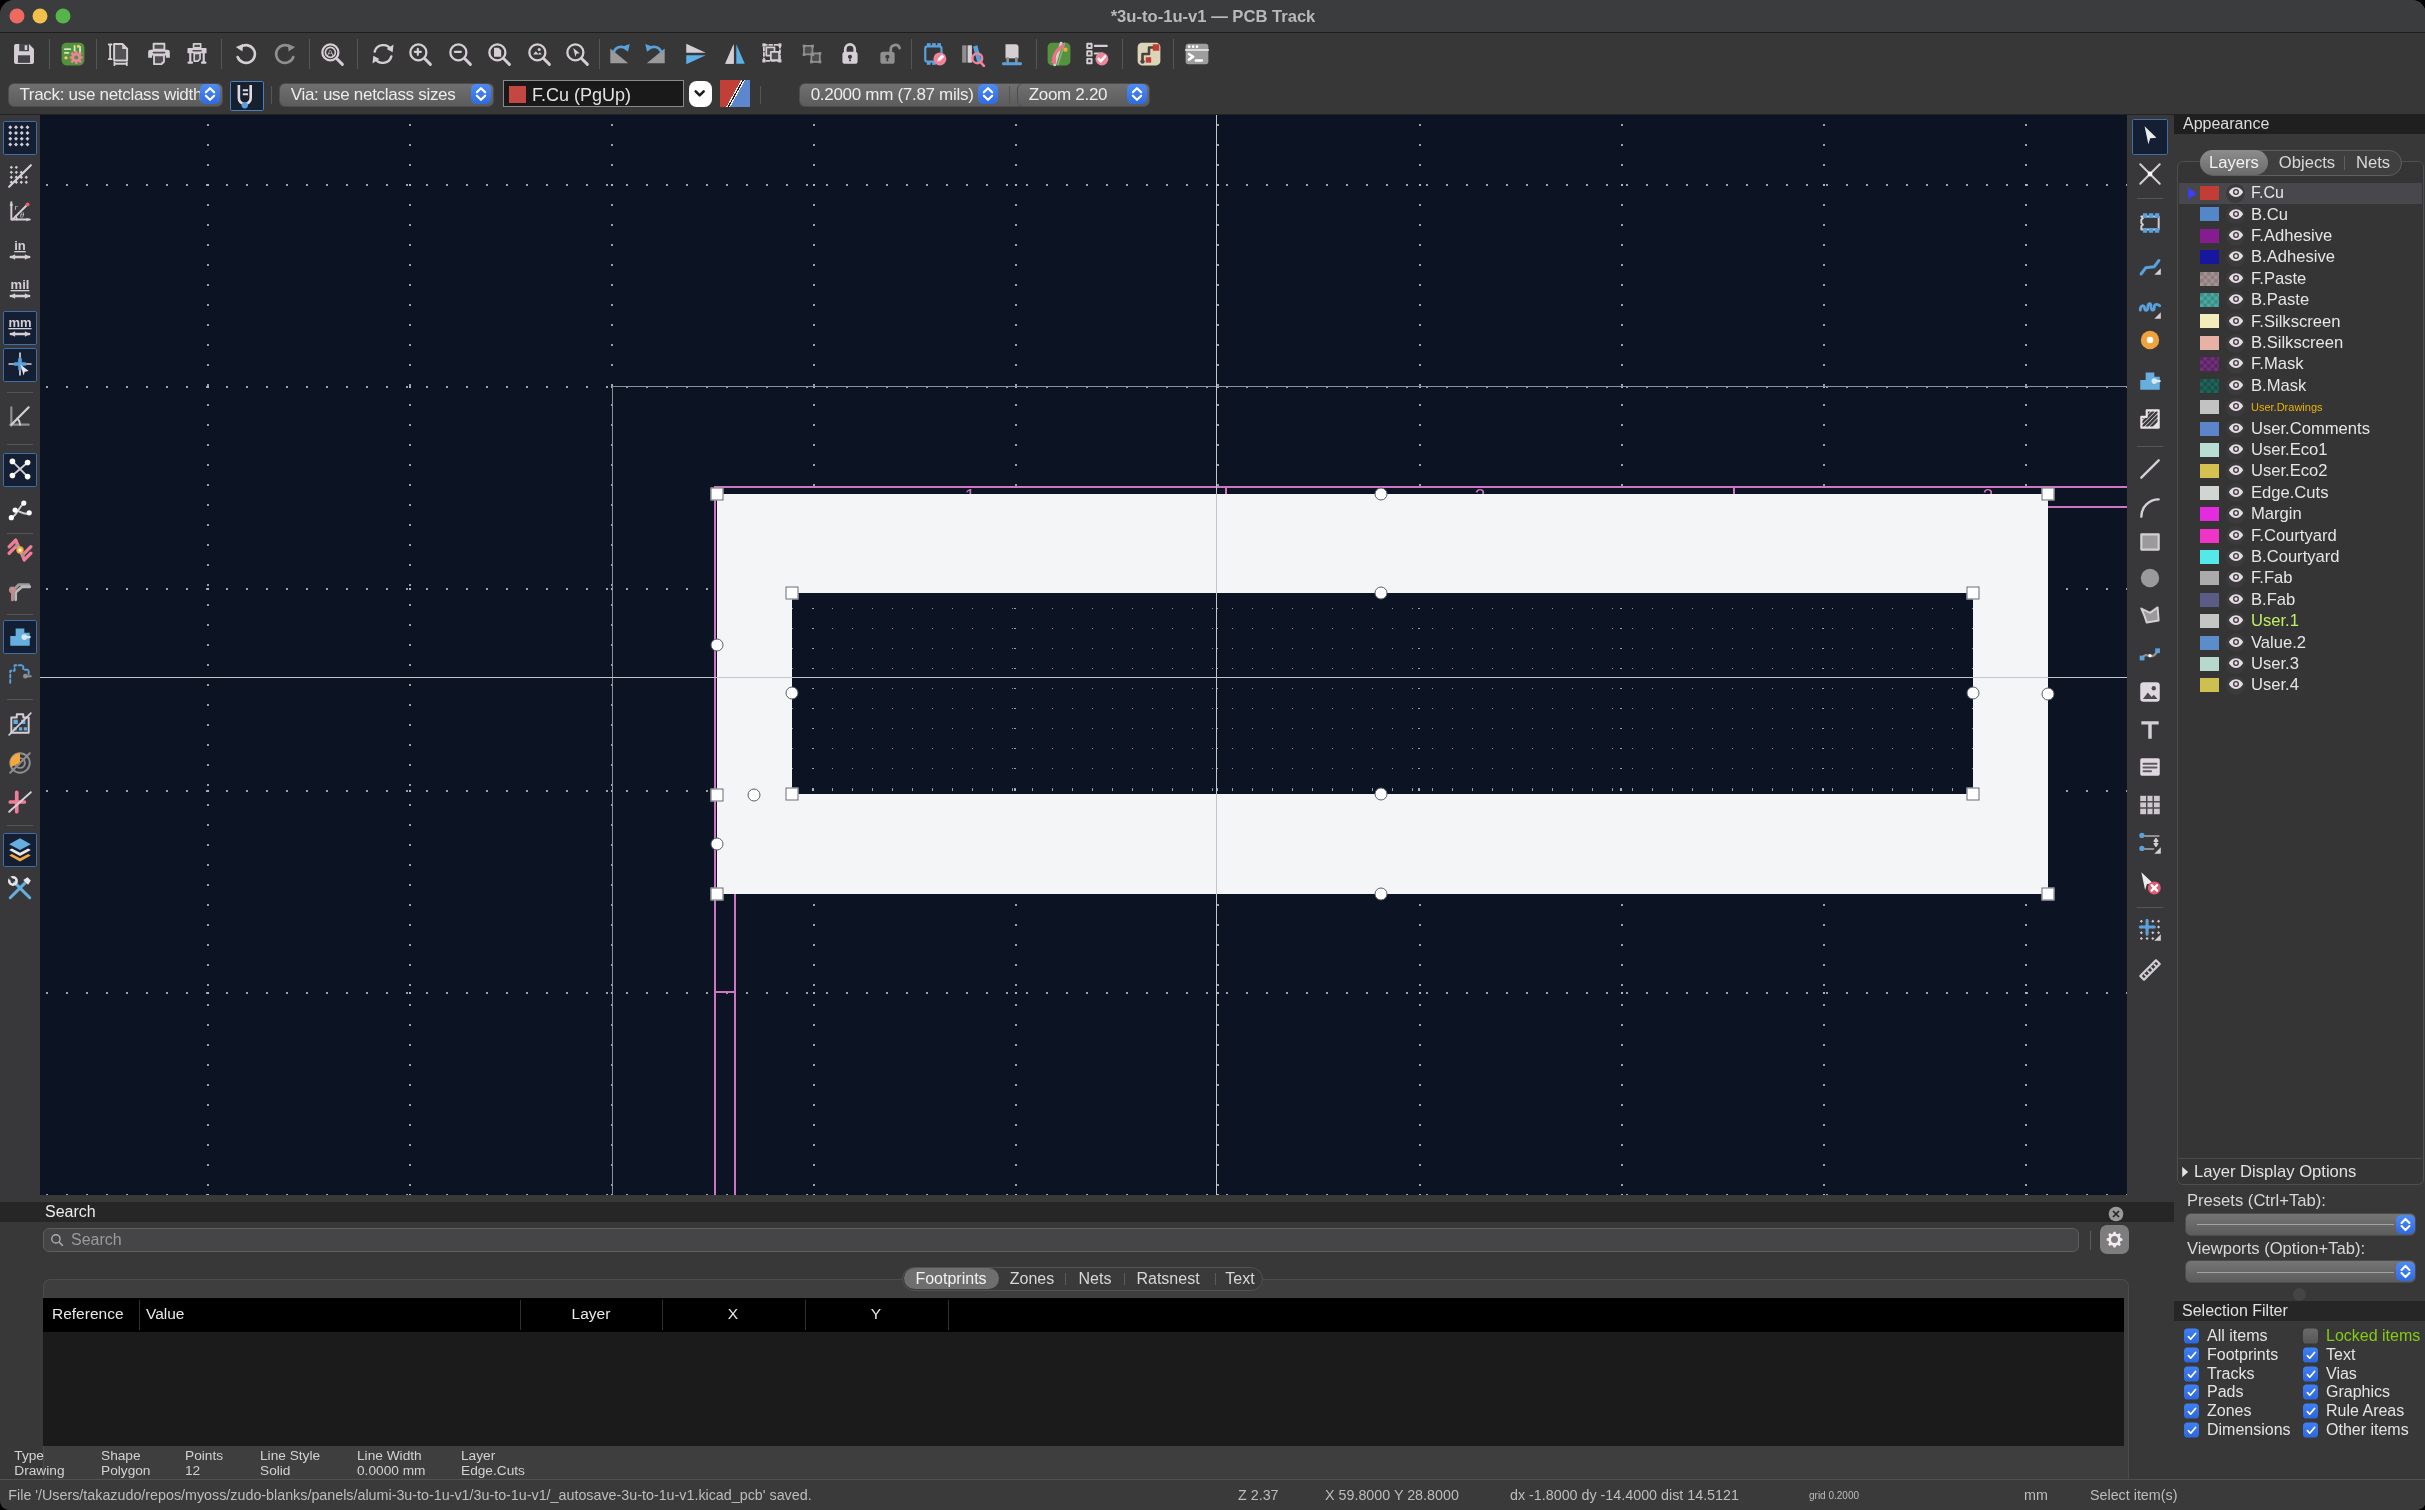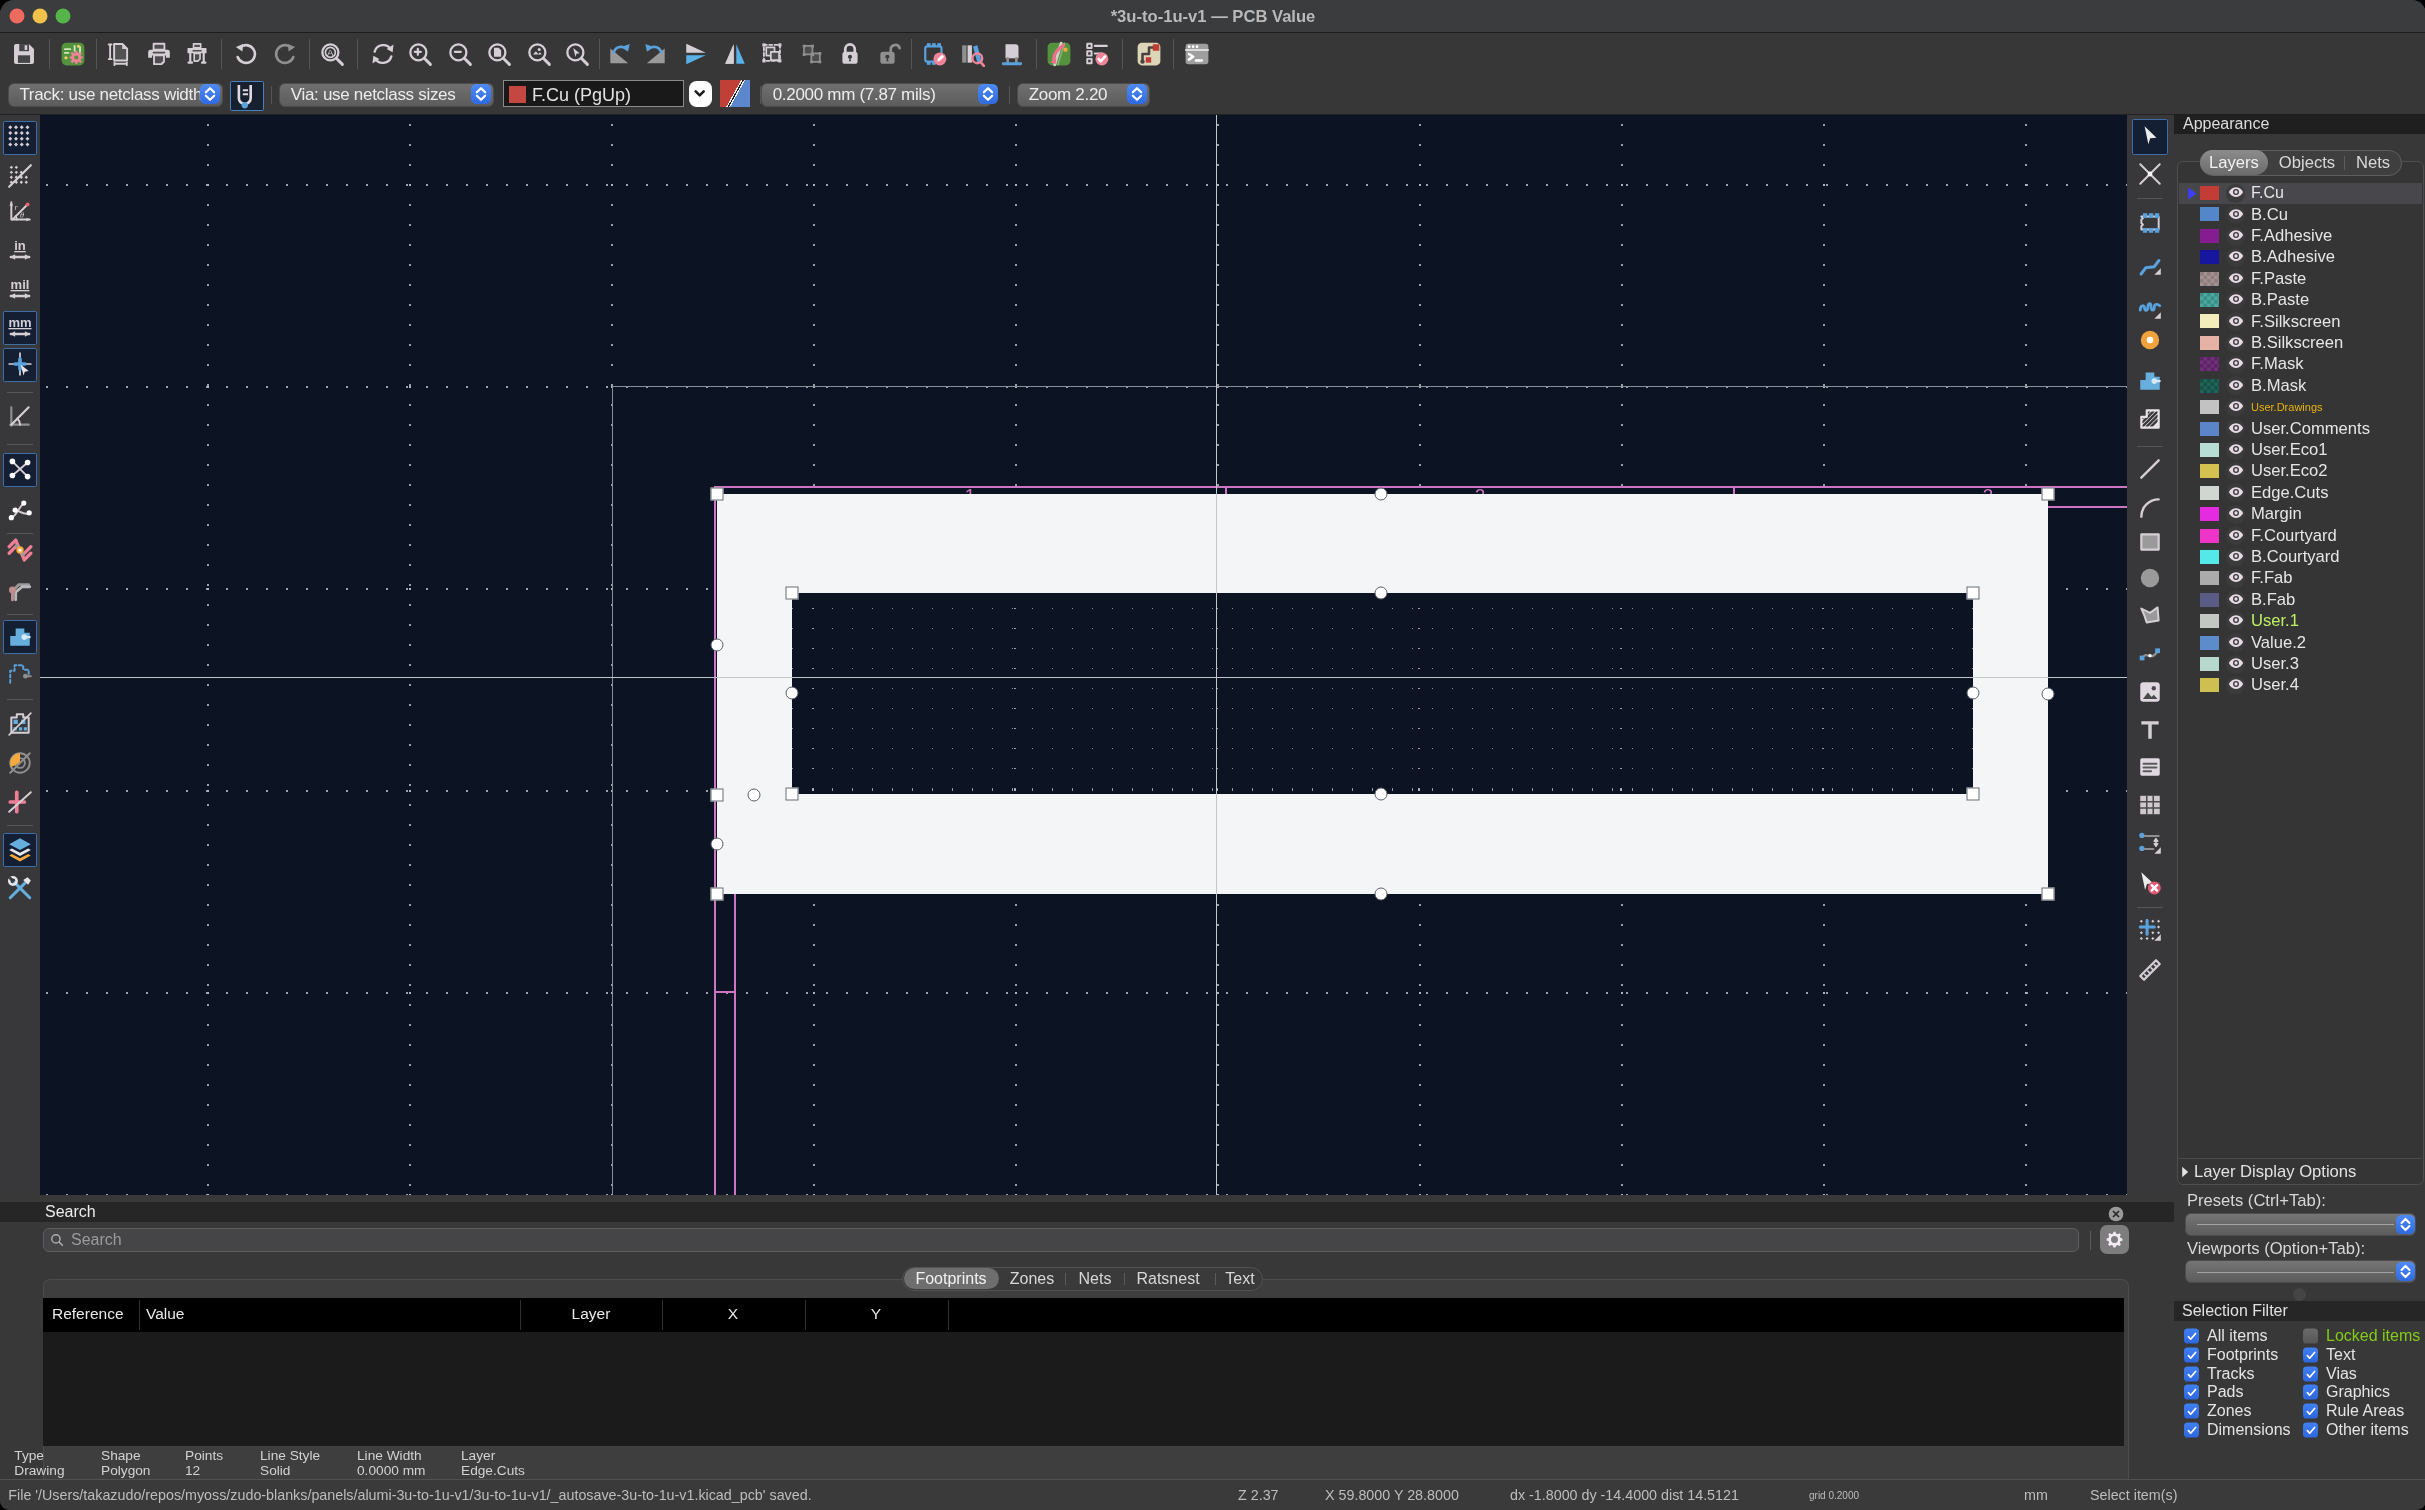--- a/index.html
+++ b/index.html
@@ -19,21 +19,21 @@
 .eye{position:absolute;transform:translate(-50%,-50%)}
 .selbox{position:absolute;background:#141f33;border:1.8px solid #3e6ea5;border-radius:1.8px;transform:translate(-50%,-50%)}
 </style></head><body>
 <div id="win">
 <div class="abs" style="left:0;top:0;width:2426px;height:33px;background:#3b3c3e;border-bottom:1.2px solid #1d1d1d"></div>
 <div class="abs" style="left:0;top:33px;width:2426px;height:48px;background:#373738"></div>
 <div class="abs" style="left:0;top:81px;width:2426px;height:34px;background:#373738;border-bottom:1.2px solid #232323"></div>
 <div class="abs" style="left:17px;top:16px;width:15px;height:15px;border-radius:50%;background:#ee6a5f;transform:translate(-50%,-50%)"></div>
 <div class="abs" style="left:40px;top:16px;width:15px;height:15px;border-radius:50%;background:#f2c14c;transform:translate(-50%,-50%)"></div>
 <div class="abs" style="left:63px;top:16px;width:15px;height:15px;border-radius:50%;background:#55b54a;transform:translate(-50%,-50%)"></div>
-<div class="txt cc" style="left:1213px;top:16.6px;font-size:16.6px;color:#b9b9b9;font-weight:700;">*3u-to-1u-v1 — PCB Value</div>
+<div class="txt cc" style="left:1213px;top:16.6px;font-size:16.6px;color:#b9b9b9;font-weight:700;">*3u-to-1u-v1 — PCB Track</div>
 <div class="abs" style="left:40px;top:115px;width:2087px;height:1080px;overflow:hidden;background-color:#0c1322;background-image:radial-gradient(circle 1.4px at 168px 70px, #aeb4bc 92%, transparent),radial-gradient(ellipse 1.5px 0.8px at 168px 10px, #9aa0aa 92%, transparent),radial-gradient(ellipse 0.8px 1.5px at 7px 70px, #9aa0aa 92%, transparent),radial-gradient(circle 0.7px at 7px 10px, #8d939d 92%, transparent);background-size:202px 202px,202px 20px,20px 202px,20px 20px;">
       <div class="abs" style="left:572px;top:271px;width:1.2px;height:810px;background:#8a9099"></div>
       <div class="abs" style="left:572px;top:271px;width:1515px;height:1.2px;background:#8a9099"></div>
       <div class="abs" style="left:674px;top:371px;width:1413px;height:1.8px;background:#cf74c2"></div>
       <div class="abs" style="left:694px;top:391px;width:1393px;height:1.8px;background:#cf74c2"></div>
       <div class="abs" style="left:674px;top:371px;width:1.8px;height:709px;background:#cf74c2"></div>
       <div class="abs" style="left:694px;top:391px;width:1.8px;height:689px;background:#cf74c2"></div>
       <div class="abs" style="left:674px;top:876px;width:21.4px;height:1.8px;background:#cf74c2"></div>
       <div class="abs" style="left:1185px;top:371px;width:1.8px;height:21.4px;background:#cf74c2"></div>
       <div class="abs" style="left:1693px;top:371px;width:1.8px;height:21.4px;background:#cf74c2"></div>
@@ -563,21 +563,21 @@
         <path d="M7 10 L12 5 L17 10 M7 14 L12 19 L17 14" stroke="#fff" stroke-width="2.6" stroke-linecap="round" stroke-linejoin="round"></path>
       </svg></div>
     <div class="abs" style="left:503px;top:80px;width:181px;height:27px;background:#191919;border:1.2px solid #8a8a8a"></div>
     <div class="abs" style="left:509px;top:86px;width:16.6px;height:16.6px;background:#c44741"></div>
     <div class="txt cy" style="left:532px;top:95px;font-size:18px;color:#e2e2e2">F.Cu (PgUp)</div>
     <div class="abs" style="left:689px;top:81px;width:22.6px;height:25.6px;background:#fff;border-radius:7.7px"><svg width="21.4" height="24.4" viewBox="0 0 24 24" fill="none">
         <path d="M7.5 10 L12 14.5 L16.5 10" stroke="#1a1a1a" stroke-width="2.8" stroke-linecap="round" stroke-linejoin="round"></path>
       </svg></div>
     <div class="abs" style="left:720px;top:80px;width:30px;height:27px;background:linear-gradient(119deg,#c04038 0 47%,#efefef 47% 50%,#1a1a1a 50% 53%,#efefef 53% 56%,#5d87cc 56%)"></div>
     <div class="vsep" style="left:760px;top:86px;height:18px"></div>
-    <div class="dd" style="left:761px;top:83px;width:231px;height:24px">
+    <div class="dd" style="left:799px;top:83px;width:231px;height:24px">
       <span class="lbl" style="font-size:17px">0.2000 mm (7.87 mils)</span>
     </div>
     <div class="spin" style="left:978px;top:84px;width:20px;height:20px"><svg width="20" height="20" viewBox="0 0 24 24" fill="none">
         <path d="M7 10 L12 5 L17 10 M7 14 L12 19 L17 14" stroke="#fff" stroke-width="2.6" stroke-linecap="round" stroke-linejoin="round"></path>
       </svg></div>
     <div class="vsep" style="left:1009px;top:86px;height:18px"></div>
     <div class="dd" style="left:1017px;top:83px;width:133px;height:24px">
       <span class="lbl" style="font-size:17px">Zoom 2.20</span>
     </div>
     <div class="spin" style="left:1127px;top:84px;width:20px;height:20px"><svg width="20" height="20" viewBox="0 0 24 24" fill="none">

